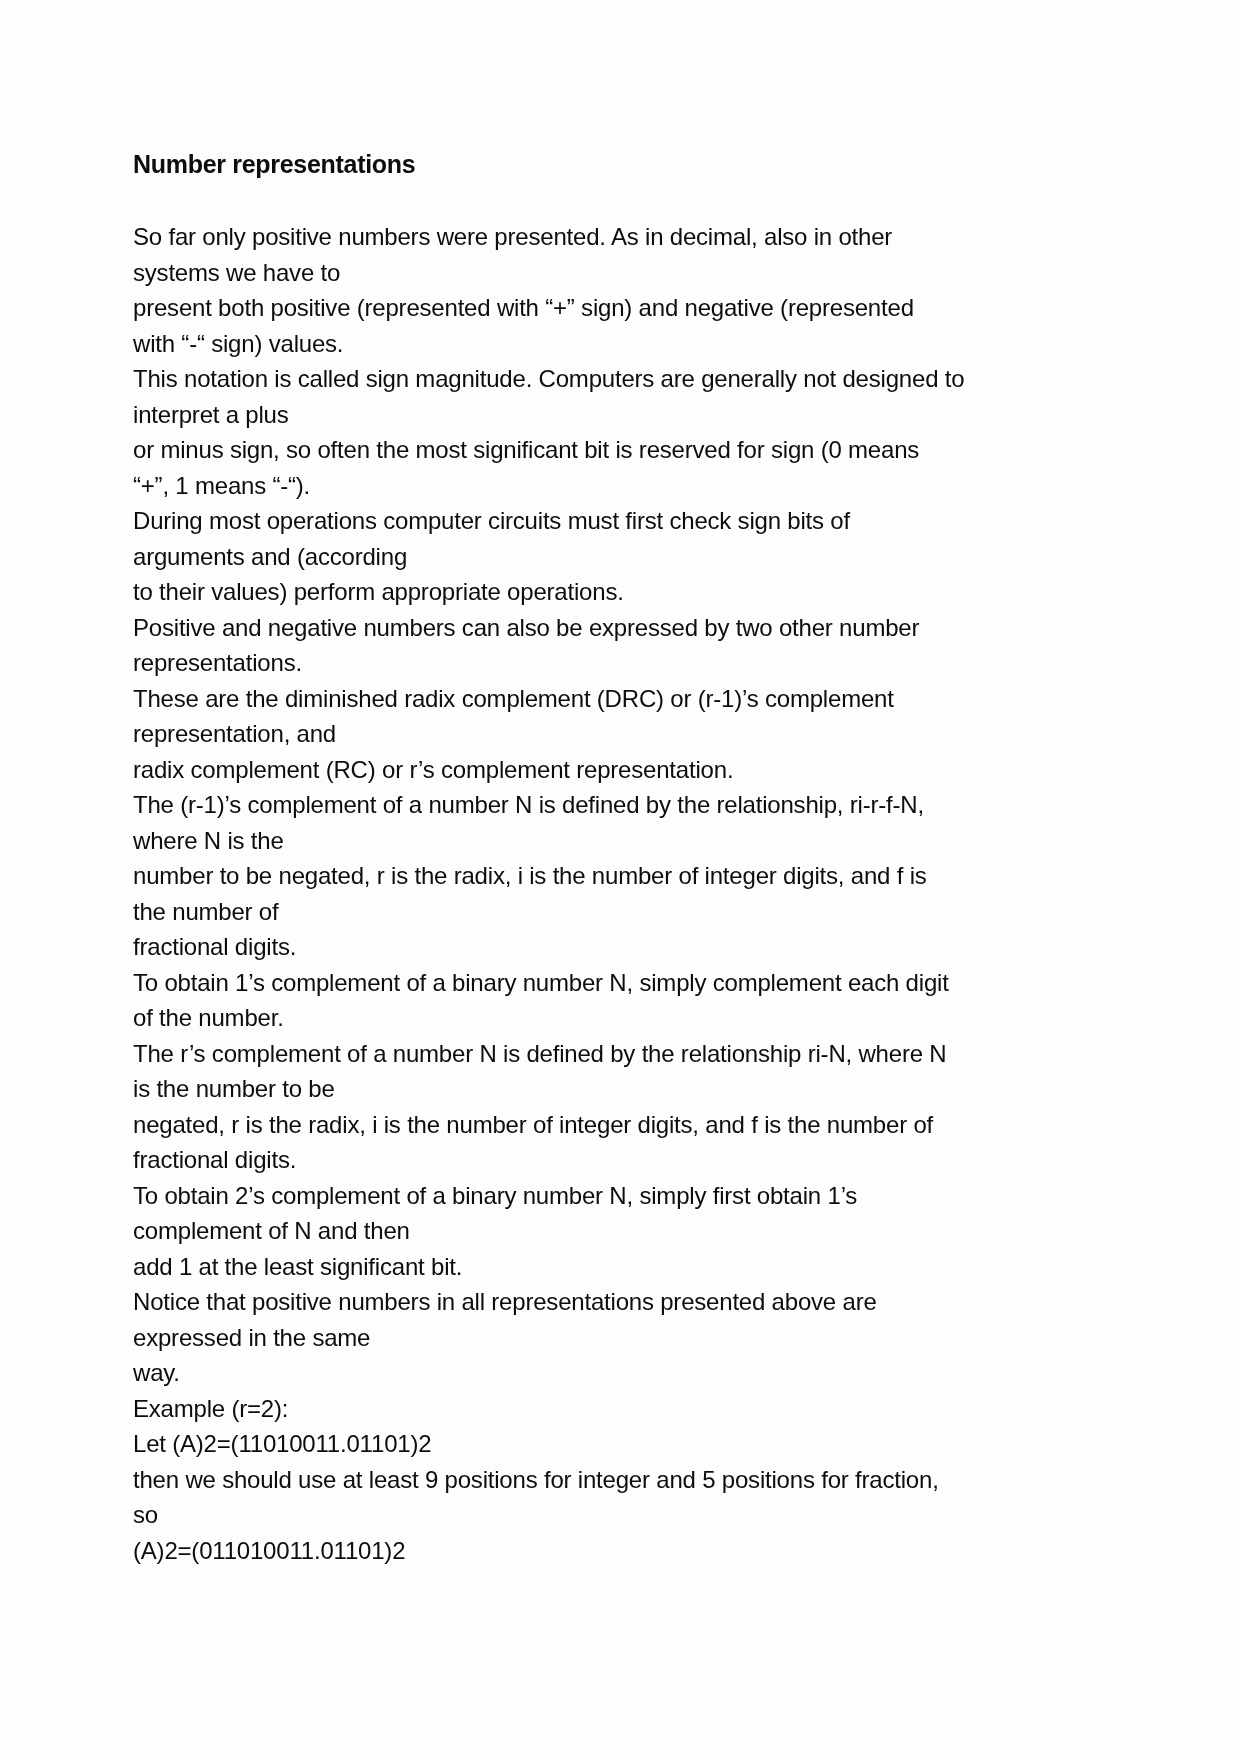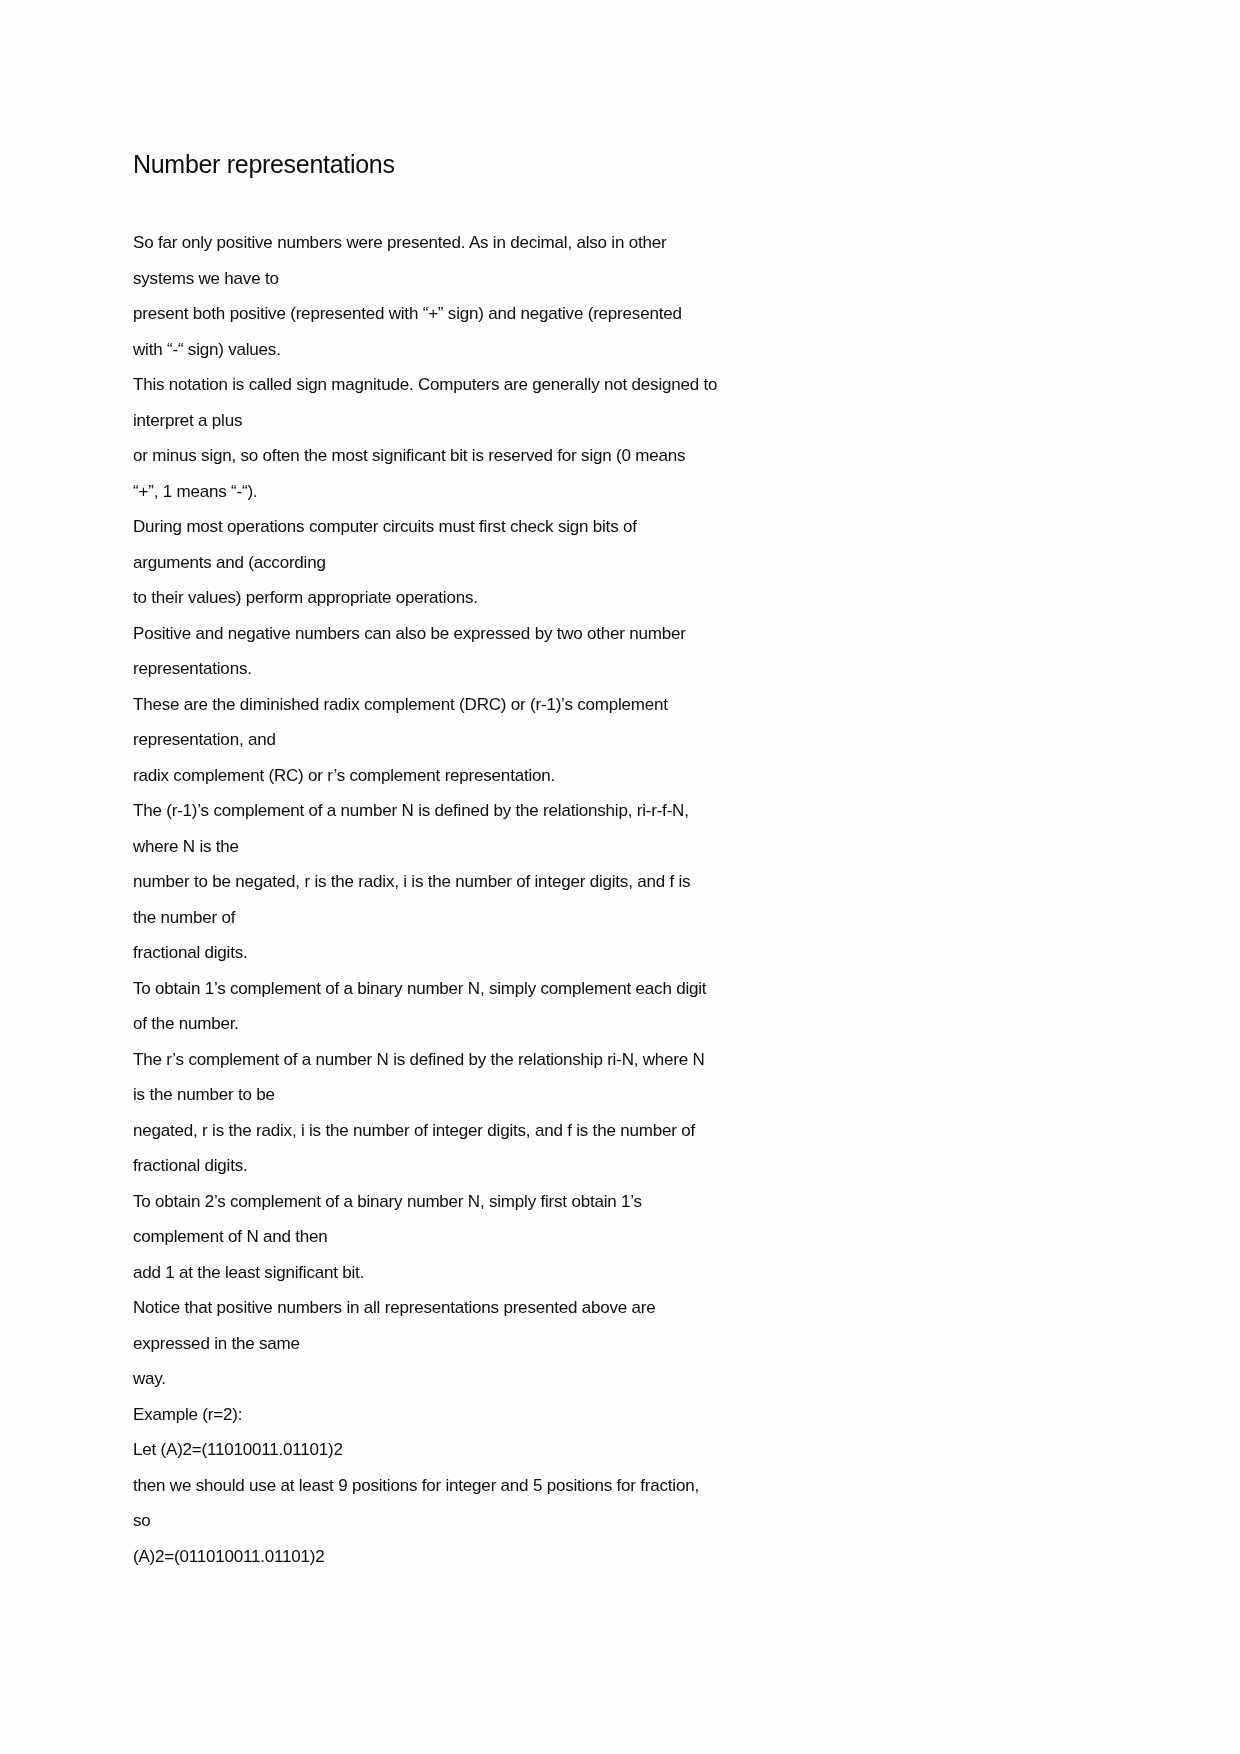--- a/index.html
+++ b/index.html
@@ -19,29 +19,29 @@
     width: 1240px;
     height: 1754px;
     background: #fdfdfd;
     overflow: hidden;
   }
   .doc-title {
     position: absolute;
     left: 133px;
     top: 150px;
     font-size: 25px;
-    font-weight: normal;
+    font-weight: bold;
     letter-spacing: -0.3px;
     white-space: pre;
   }
   .body-text {
     position: absolute;
     left: 133px;
-    top: 225px;
-    font-size: 17px;
+    top: 219px;
+    font-size: 24px;
     line-height: 35.5px;
     letter-spacing: -0.2px;
     white-space: pre;
   }
   .line {
     height: 35.5px;
   }
 </style>
 </head>
 <body>

